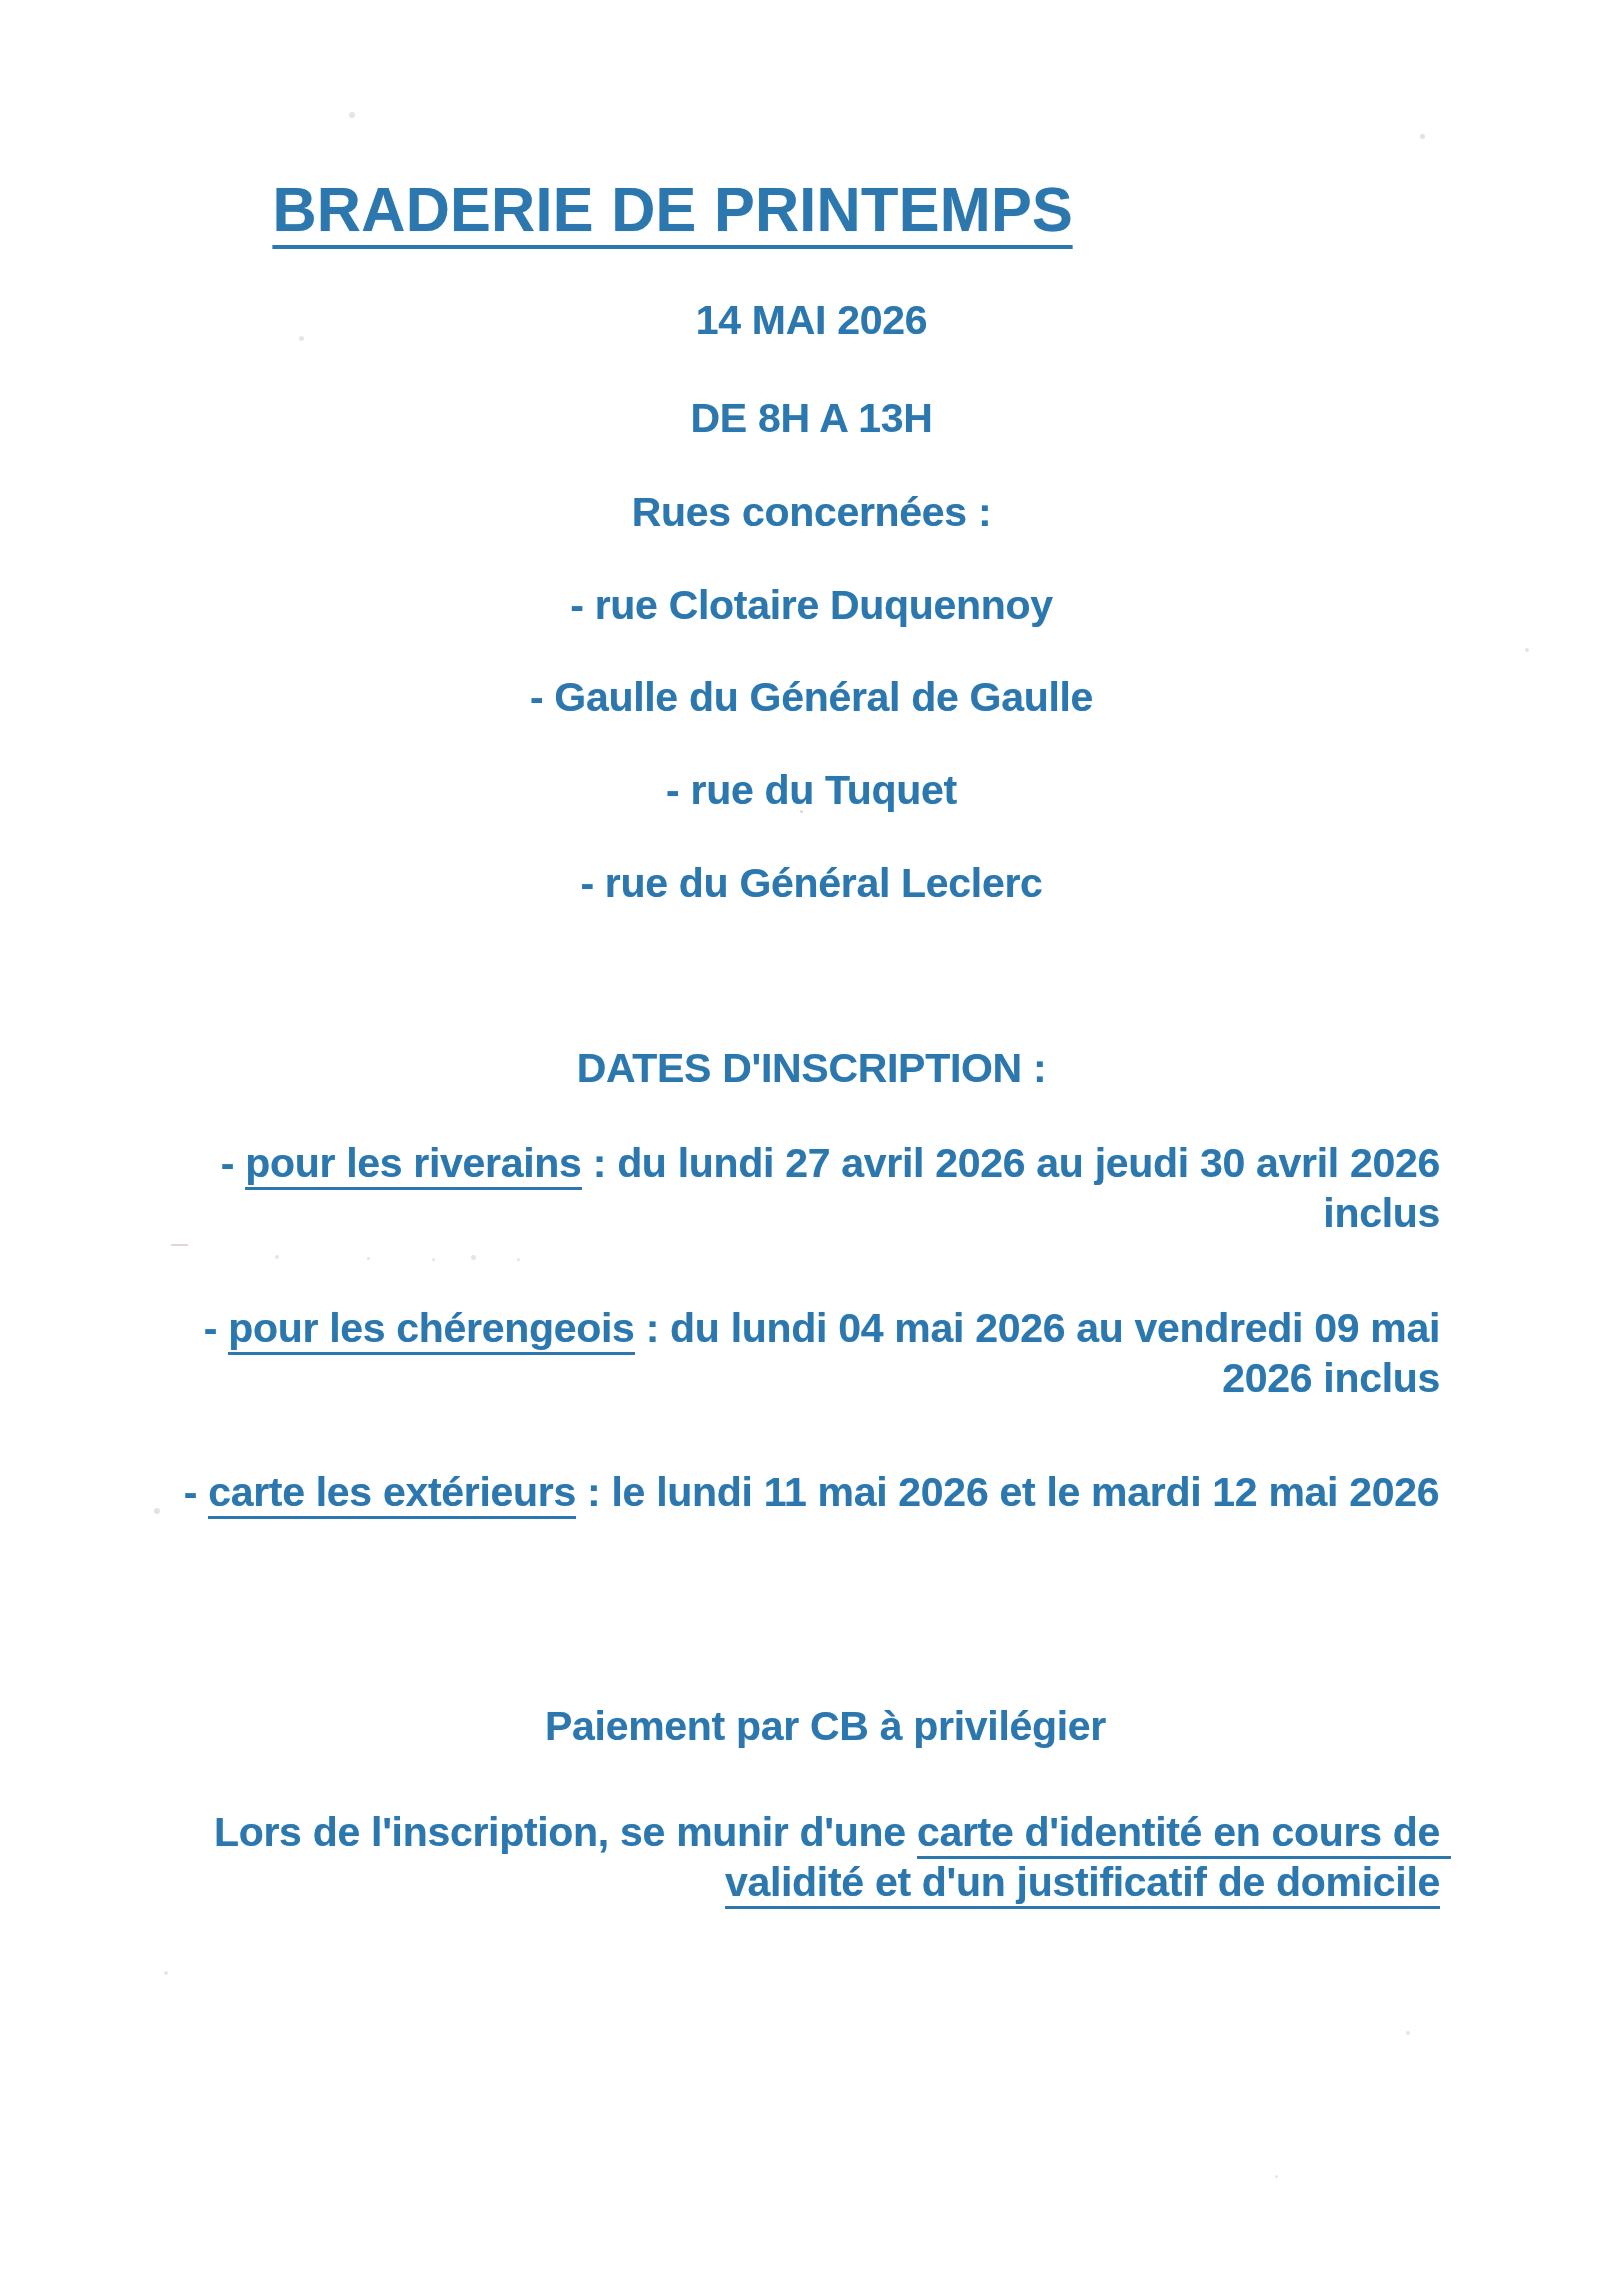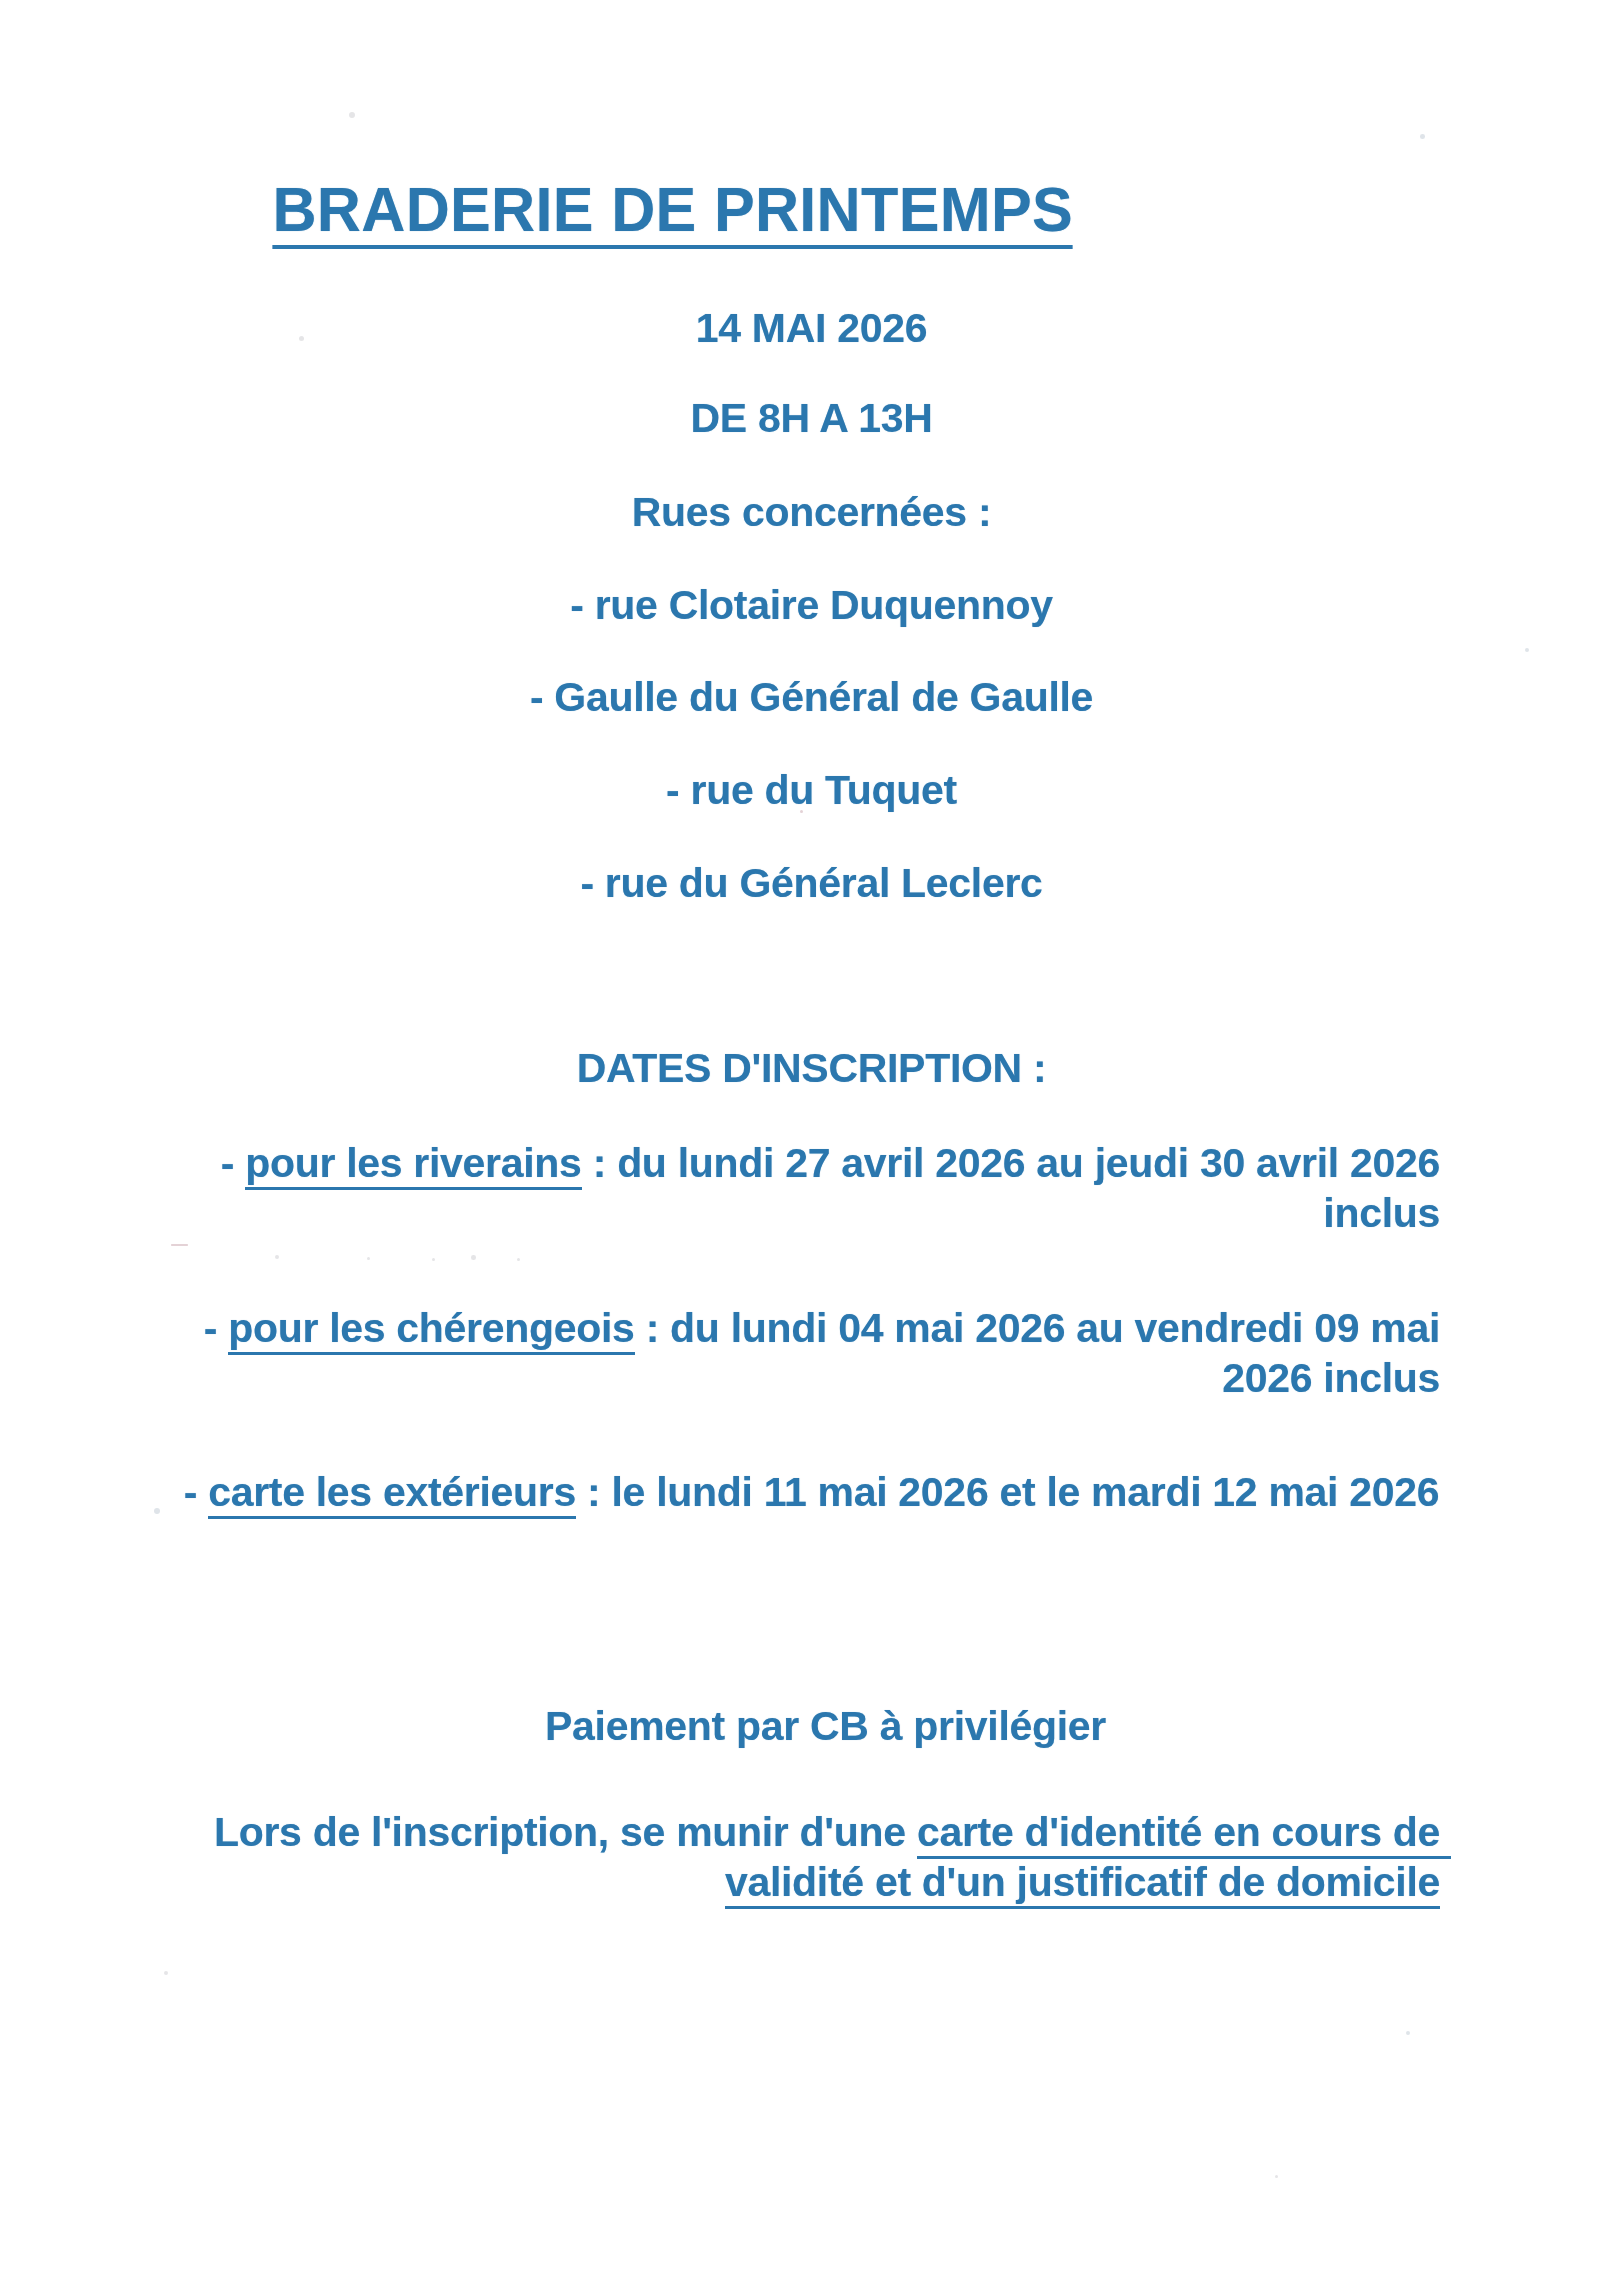--- a/index.html
+++ b/index.html
@@ -123,21 +123,21 @@
   <div class="speck cool" style="left:1406px; top:2031px; width:3.9px;  height:3.9px;"></div>
   <div class="speck" style="left:1275px; top:2175px; width:3.3px;  height:3.3px;"></div>
   <div class="speck warm" style="left:800px; top:810px; width:3.3px;  height:3.3px;"></div>
 
   <div class="content">
 
     <div class="title-wrap">
       <span class="title">BRADERIE DE PRINTEMPS</span>
     </div>
 
-    <div class="row" style="top:308px;">
+    <div class="row" style="top:300px;">
       <span class="line t-date">14 MAI 2026</span>
     </div>
 
     <div class="row" style="top:398px;">
       <span class="line t-hours">DE 8H A 13H</span>
     </div>
 
     <div class="row" style="top:492px;">
       <span class="line t-ruestitle">Rues concernées :</span>
     </div>

